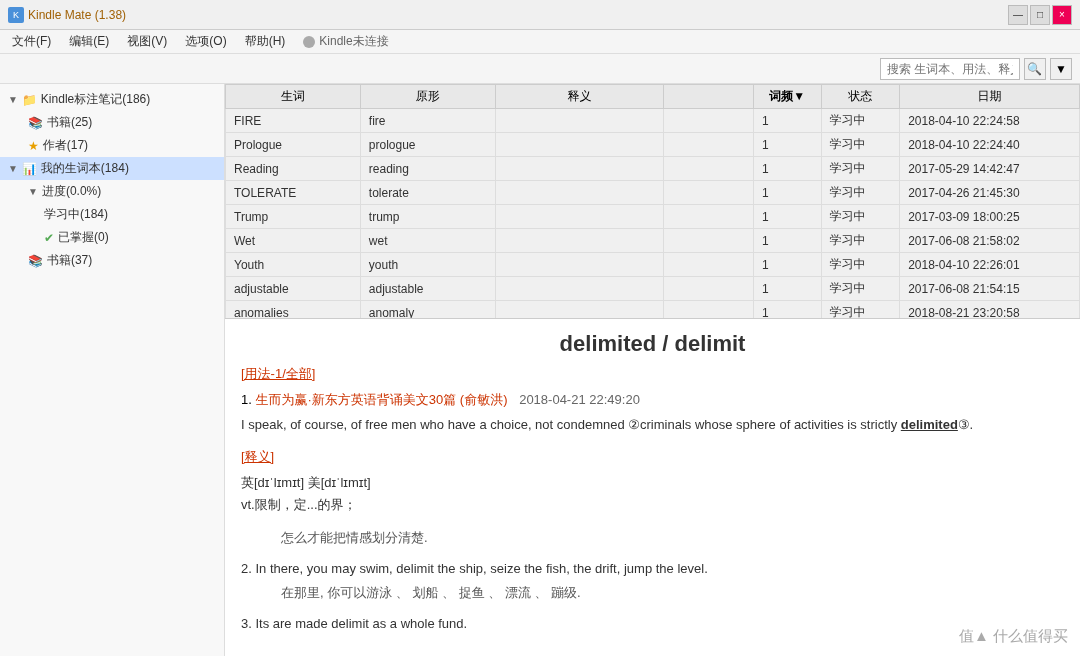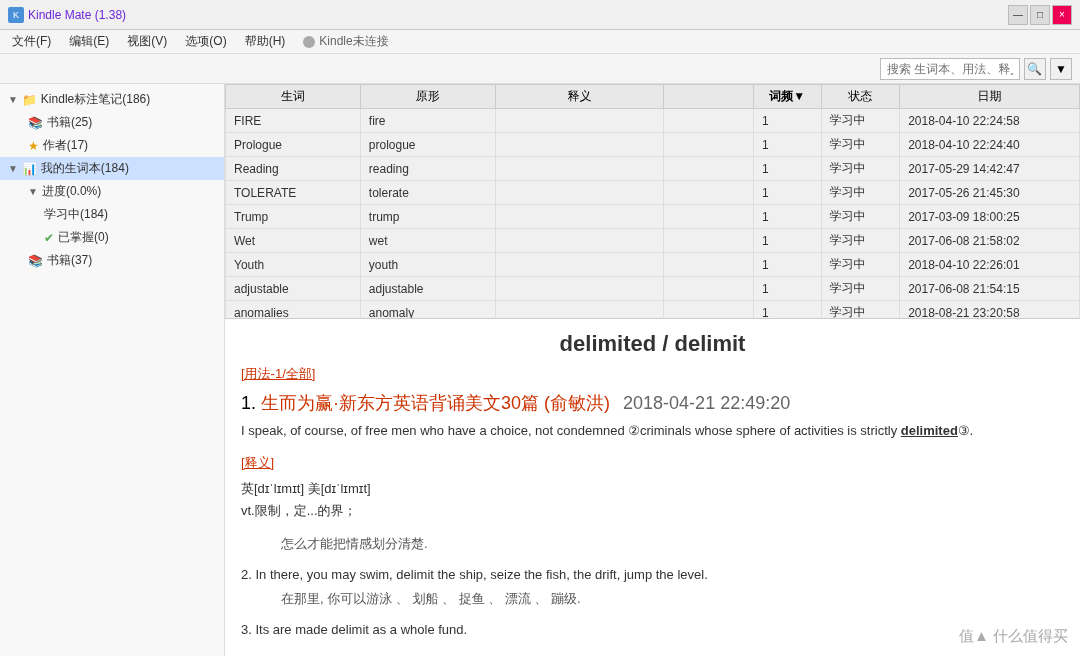--- a/index.html
+++ b/index.html
@@ -10,21 +10,21 @@
       background: #f0f0f0;
       height: 30px;
       display: flex;
       align-items: center;
       padding: 0 8px;
       border-bottom: 1px solid #ccc;
       justify-content: space-between;
     }
     .title-bar-left { display: flex; align-items: center; gap: 4px; }
     .title-icon { width: 16px; height: 16px; background: #4a90d9; border-radius: 2px; display: flex; align-items: center; justify-content: center; color: white; font-size: 9px; }
-    .title-text { font-size: 12px; color: #6d28d9; }
+    .title-text { font-size: 12px; color: #a16207; }
     .title-bar-controls { display: flex; gap: 2px; }
     .title-btn { width: 20px; height: 20px; background: #ddd; border: 1px solid #bbb; font-size: 10px; display: flex; align-items: center; justify-content: center; cursor: pointer; color: #333; }
     .title-btn.close { background: #e05; color: white; }
 
     
     .menu-bar {
       background: #f5f5f5;
       height: 24px;
       display: flex;
       align-items: center;
@@ -131,21 +131,21 @@
       margin-bottom: 8px;
       text-align: center;
     }
     .section-title {
       color: #cc3300;
       font-size: 13px;
       margin-bottom: 8px;
       text-decoration: underline;
     }
     .usage-source {
-      font-size: 18px;
+      font-size: 13px;
       margin-bottom: 6px;
     }
     .usage-source a { color: #cc3300; text-decoration: none; }
     .usage-source .date { color: #666; margin-left: 8px; }
     .usage-sentence {
       font-size: 13px;
       line-height: 1.6;
       margin-bottom: 12px;
       color: #333;
     }
@@ -285,21 +285,21 @@
     <td>学习中</td>
     <td>2017-05-29 14:42:47</td>
   </tr>
             <tr>
     <td>TOLERATE</td>
     <td>tolerate</td>
     <td></td>
     <td></td>
     <td>1</td>
     <td>学习中</td>
-    <td>2017-05-26 21:45:30</td>
+    <td>2017-04-26 21:45:30</td>
   </tr>
             <tr>
     <td>Trump</td>
     <td>trump</td>
     <td></td>
     <td></td>
     <td>1</td>
     <td>学习中</td>
     <td>2017-03-09 18:00:25</td>
   </tr>

